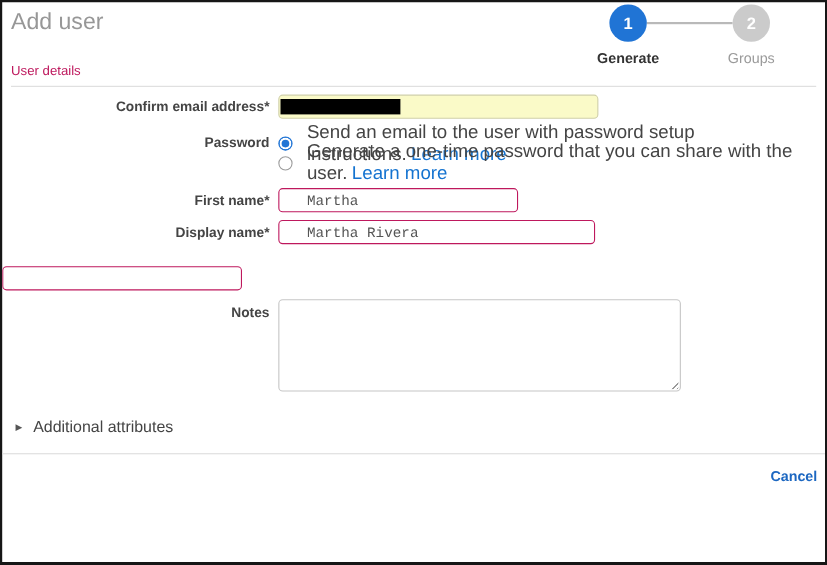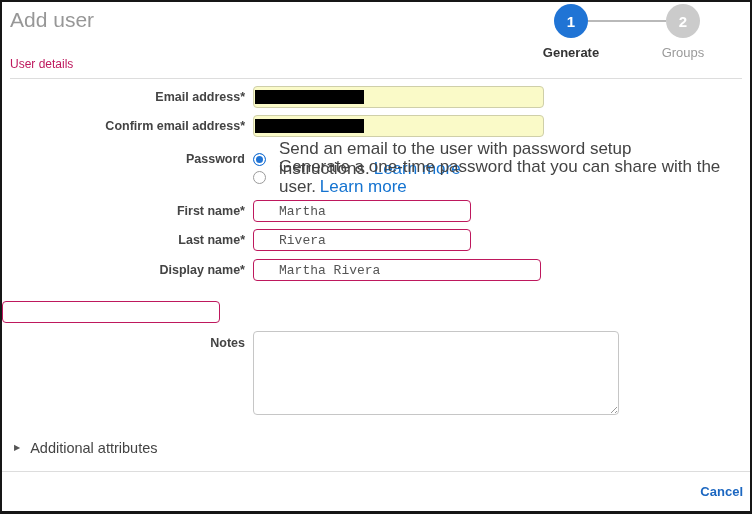--- a/index.html
+++ b/index.html
@@ -201,27 +201,20 @@
       </div>
       <div class="step-label inactive">Groups</div>
     </div>
   </div>
 
   <h2 class="section-title">User details</h2>
   <div class="section-divider"></div>
 
   <form>
 
-    <div class="row">
-      <label class="lbl">Email address*</label>
-      <div class="email-wrap">
-        <input class="input" type="text" value="" style="">
-        <div class="redaction"></div>
-      </div>
-    </div>
 
     <div class="row gap-lg">
       <label class="lbl">Confirm email address*</label>
       <div class="email-wrap">
         <input class="input" type="text" value="" style="">
         <div class="redaction"></div>
       </div>
     </div>
 
     <div class="row radio-group-row" style="margin-bottom:14px">
@@ -236,24 +229,20 @@
           <span class="radio-text"><span>Generate a one-time password that you can share with the user.</span><a class="link">Learn more</a></span>
         </div>
       </div>
     </div>
 
     <div class="row">
       <label class="lbl">First name*</label>
       <input class="input w-md" type="text" value="Martha" style="">
     </div>
 
-    <div class="row" style="margin-bottom:8px">
-      <label class="lbl">Last name*</label>
-      <input class="input w-md" type="text" value="Rivera" style="">
-    </div>
 
     <div class="row gap-xl">
       <label class="lbl">Display name*</label>
       <input class="input w-lg" type="text" value="Martha Rivera" style="">
     </div>
 
     <div class="row" style="margin-bottom:8px">
       <input class="input w-md" type="text" value="" style="">
     </div>
 

